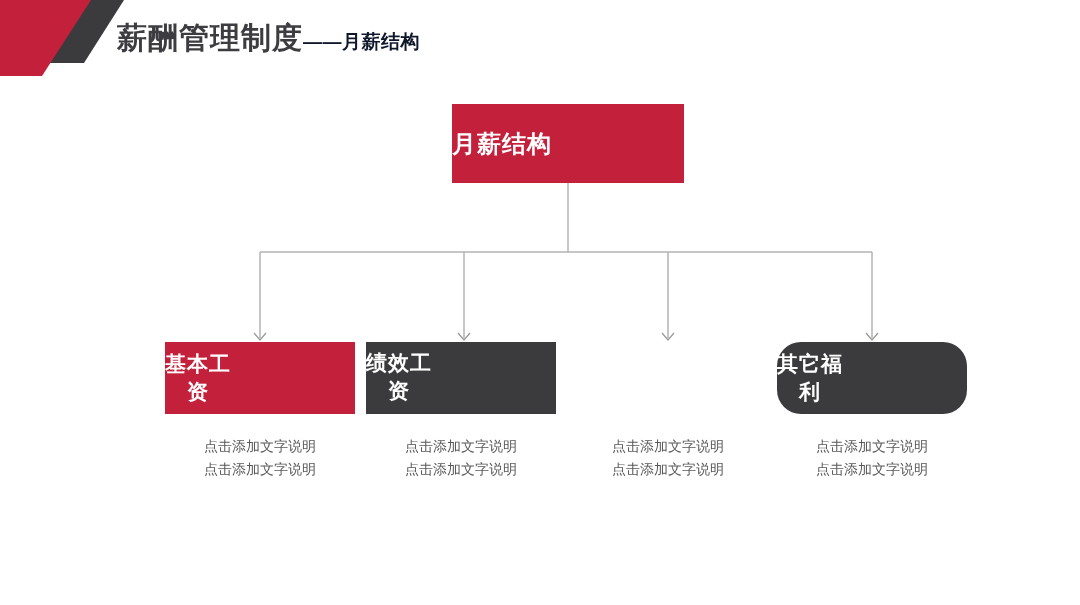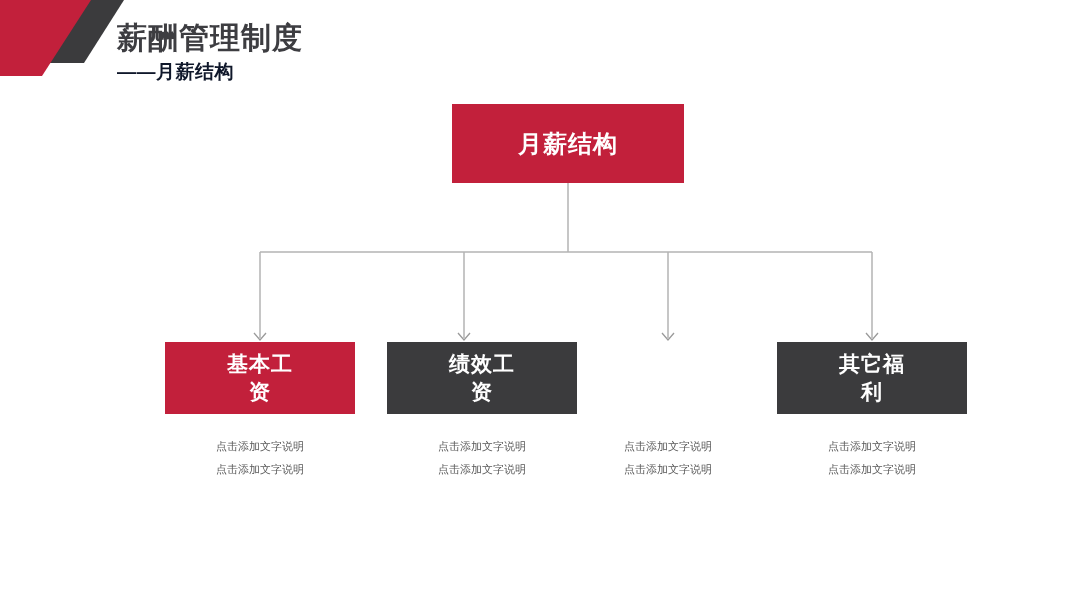--- a/index.html
+++ b/index.html
@@ -1,36 +1,36 @@
 <!DOCTYPE html>
 <html style="--red: #c2203b; --dark: #3b3b3d;"><head>
 <meta charset="utf-8">
 <style>
   html,body{margin:0;padding:0;background:#fff;}
   .slide{
     position:relative;width:1080px;height:605px;background:#fff;overflow:hidden;
     font-family:"Liberation Sans","DejaVu Sans",sans-serif;
   }
   .corner-svg{position:absolute;left:0;top:0;}
-  .header{position:absolute;left:117px;top:18px;display:flex;align-items:baseline;flex-direction:column;}
+  .header{position:absolute;left:117px;top:18px;display:flex;align-items:baseline;}
   .header .title{font-size:30px;font-weight:800;color:#3d3d41;letter-spacing:1px;}
   .header .subtitle{font-size:19px;font-weight:800;color:#0f172a;letter-spacing:0.5px;}
   .node{
-    position:absolute;display:flex;align-items:center;justify-content:center;
+    position:absolute;display:flex;align-items:center;
     color:#ffffff;text-align:center;font-weight:bold;white-space:pre-line;
   }
   .node.root{left:452px;top:104px;width:232px;height:79px;font-size:24px;letter-spacing:1px;}
   .node.child{top:342px;width:190px;height:72px;font-size:21px;line-height:1.32;letter-spacing:1px;}
   .red-fill{background:var(--red);}
   .dark-fill{background:var(--dark);}
-  .child-1{left:165px;} .child-2{left:387px;} .child-3{left:573px;} .child-4{left:777px;}
+  .child-1{left:165px;} .child-2{left:366px;font-family:Liberation Serif, serif;} .child-3{left:573px;} .child-4{left:777px;border-radius:24px;}
   .connector-svg{position:absolute;left:0;top:0;pointer-events:none;}
   .caption{
     position:absolute;top:436px;width:190px;text-align:center;
-    font-size:11px;line-height:21px;color:#595959;
+    font-size:14px;line-height:21px;color:#595959;
   }
   .caption div{margin-bottom:2px;}
   .formula{
     position:absolute;left:192px;top:502px;width:768px;
     font-size:18px;line-height:29px;color:#202020;white-space:pre-line;
     font-weight:500;letter-spacing:0.2px;
   }
 </style>
 </head>
 <body>

